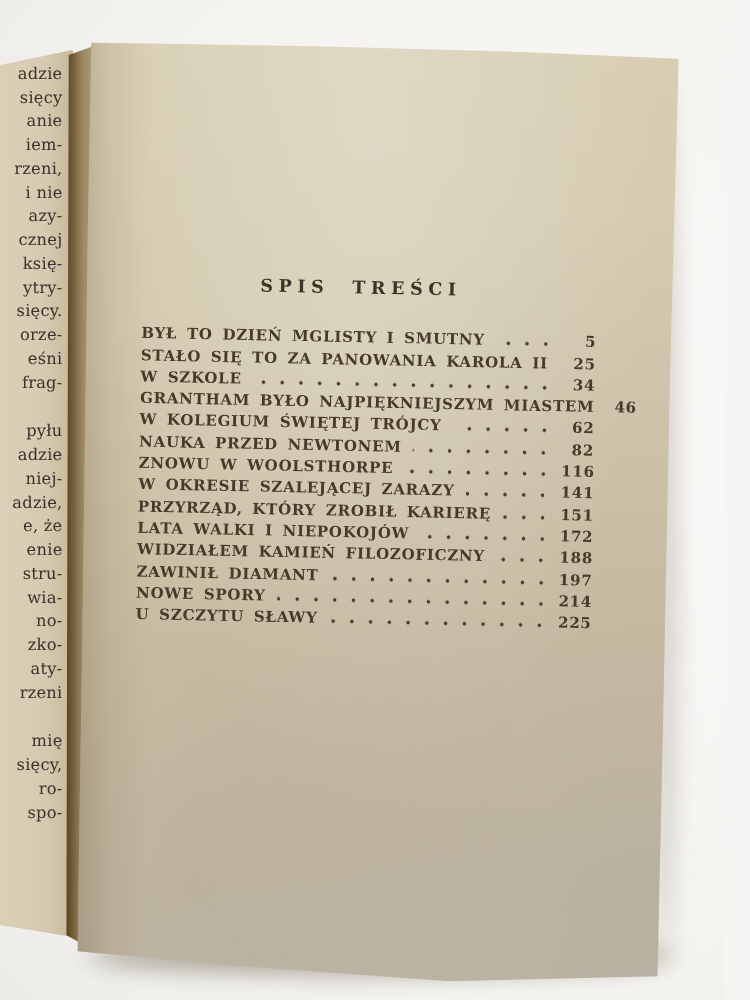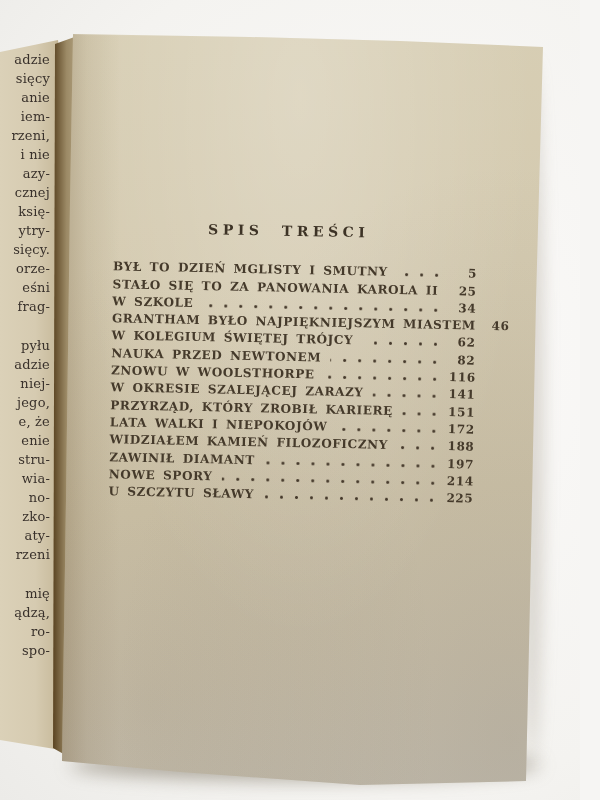--- a/index.html
+++ b/index.html
@@ -147,21 +147,21 @@
   <div class="frag">frag-</div>
 
   <div class="frag gap"></div>
 
   <div class="frag">pyłu</div>
 
   <div class="frag">adzie</div>
 
   <div class="frag">niej-</div>
 
-  <div class="frag">jego,</div>
+  <div class="frag">adzie,</div>
 
   <div class="frag">e, że</div>
 
   <div class="frag">enie</div>
 
   <div class="frag">stru-</div>
 
   <div class="frag">wia-</div>
 
   <div class="frag">no-</div>
@@ -169,21 +169,21 @@
   <div class="frag">zko-</div>
 
   <div class="frag">aty-</div>
 
   <div class="frag">rzeni</div>
 
   <div class="frag gap"></div>
 
   <div class="frag">mię</div>
 
-  <div class="frag">ądzą,</div>
+  <div class="frag">sięcy,</div>
 
   <div class="frag">ro-</div>
 
   <div class="frag">spo-</div>
 </div>
   </div>
 
   <div class="gutter"></div>
 
   <div class="page-shadow"></div>

